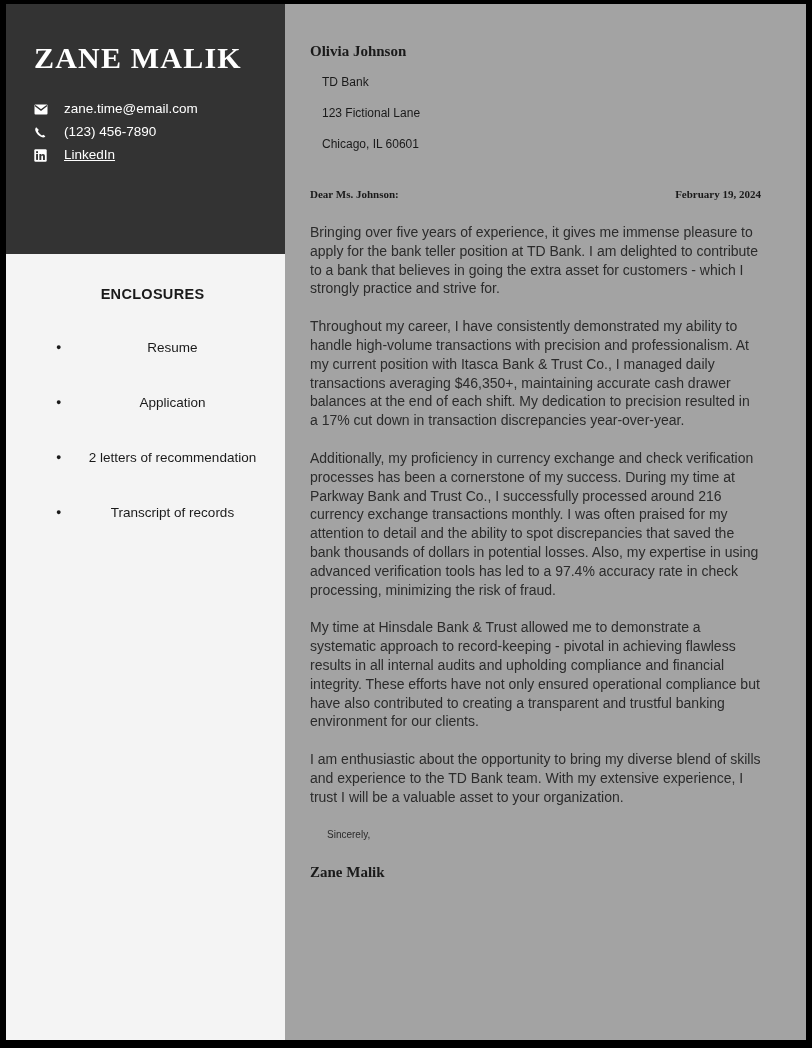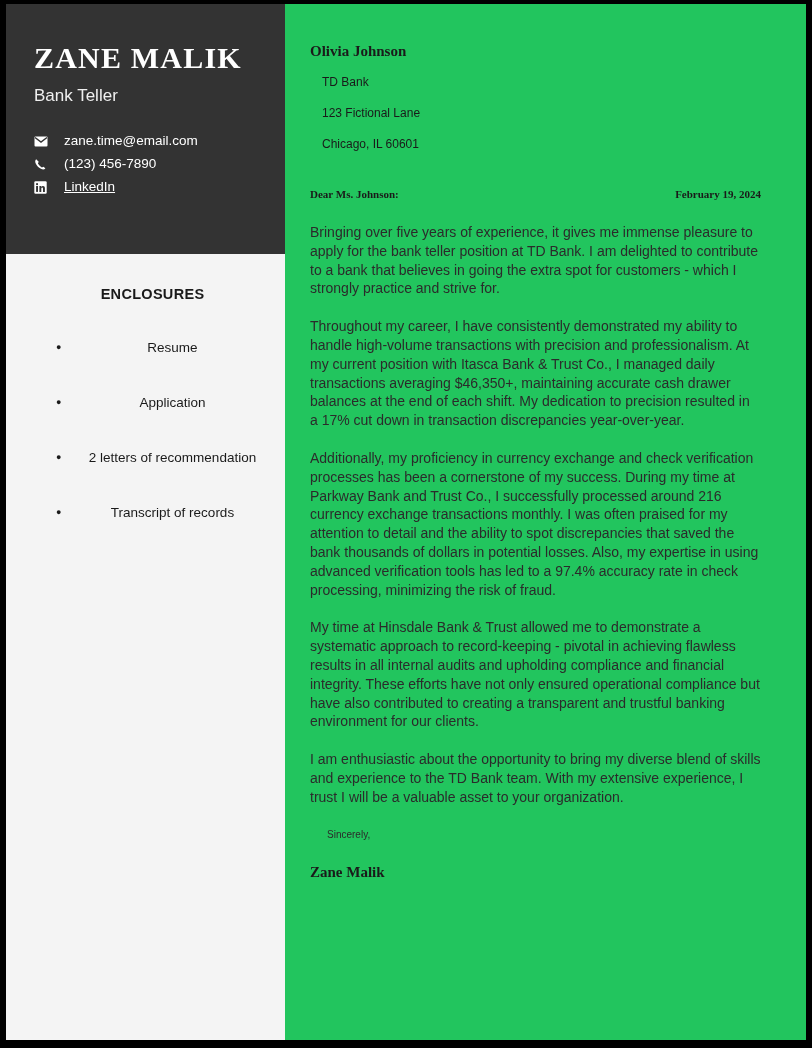--- a/index.html
+++ b/index.html
@@ -149,21 +149,21 @@
     color: #1a1a1a;
   }
 
   
   .letter {
     position: absolute;
     left: 279px;
     top: 0;
     width: 521px;
     height: 1036px;
-    background: #22c55e;
+    background: #a3a3a3;
     box-sizing: border-box;
     padding: 38px 45px 0 25px;
   }
 
   .recipient {
     margin: 0 0 0 0;
   }
   .recipient-name {
     font-family: "Liberation Serif", serif;
     font-weight: bold;
@@ -225,21 +225,20 @@
 </head>
 <body>
 
 <div class="page-frame">
   <div class="page">
 
     <aside class="sidebar">
 
       <div class="sidebar-header">
         <h1 class="cand-name">ZANE MALIK</h1>
-        <div class="cand-title">Bank Teller</div>
 
         <ul class="contact-list">
 
           <li class="contact-item">
             <span class="contact-icon">
               <svg width="14" height="11" viewBox="0 0 14 11">
                 <rect x="0.5" y="0.5" width="13" height="10" rx="1" fill="#ffffff"></rect>
                 <path d="M1 1.5 L7 6 L13 1.5" stroke="#333333" stroke-width="1.4" fill="none"></path>
               </svg>
             </span>
@@ -291,21 +290,21 @@
         <div class="recipient-line">123 Fictional Lane</div>
         <div class="recipient-line">Chicago, IL 60601</div>
       </div>
 
       <div class="salutation-row">
         <div class="salutation">Dear Ms. Johnson:</div>
         <div class="letter-date">February 19, 2024</div>
       </div>
 
       <div class="body-paragraphs">
-        <p>Bringing over five years of experience, it gives me immense pleasure to apply for the bank teller position at TD Bank. I am delighted to contribute to a bank that believes in going the extra spot for customers - which I strongly practice and strive for.</p>
+        <p>Bringing over five years of experience, it gives me immense pleasure to apply for the bank teller position at TD Bank. I am delighted to contribute to a bank that believes in going the extra asset for customers - which I strongly practice and strive for.</p>
         <p>Throughout my career, I have consistently demonstrated my ability to handle high-volume transactions with precision and professionalism. At my current position with Itasca Bank &amp; Trust Co., I managed daily transactions averaging $46,350+, maintaining accurate cash drawer balances at the end of each shift. My dedication to precision resulted in a 17% cut down in transaction discrepancies year-over-year.</p>
         <p>Additionally, my proficiency in currency exchange and check verification processes has been a cornerstone of my success. During my time at Parkway Bank and Trust Co., I successfully processed around 216 currency exchange transactions monthly. I was often praised for my attention to detail and the ability to spot discrepancies that saved the bank thousands of dollars in potential losses. Also, my expertise in using advanced verification tools has led to a 97.4% accuracy rate in check processing, minimizing the risk of fraud.</p>
         <p>My time at Hinsdale Bank &amp; Trust allowed me to demonstrate a systematic approach to record-keeping - pivotal in achieving flawless results in all internal audits and upholding compliance and financial integrity. These efforts have not only ensured operational compliance but have also contributed to creating a transparent and trustful banking environment for our clients.</p>
         <p>I am enthusiastic about the opportunity to bring my diverse blend of skills and experience to the TD Bank team. With my extensive experience, I trust I will be a valuable asset to your organization.</p>
       </div>
 
       <div class="closing">Sincerely,</div>
       <div class="signature">Zane Malik</div>
 
     </main>

